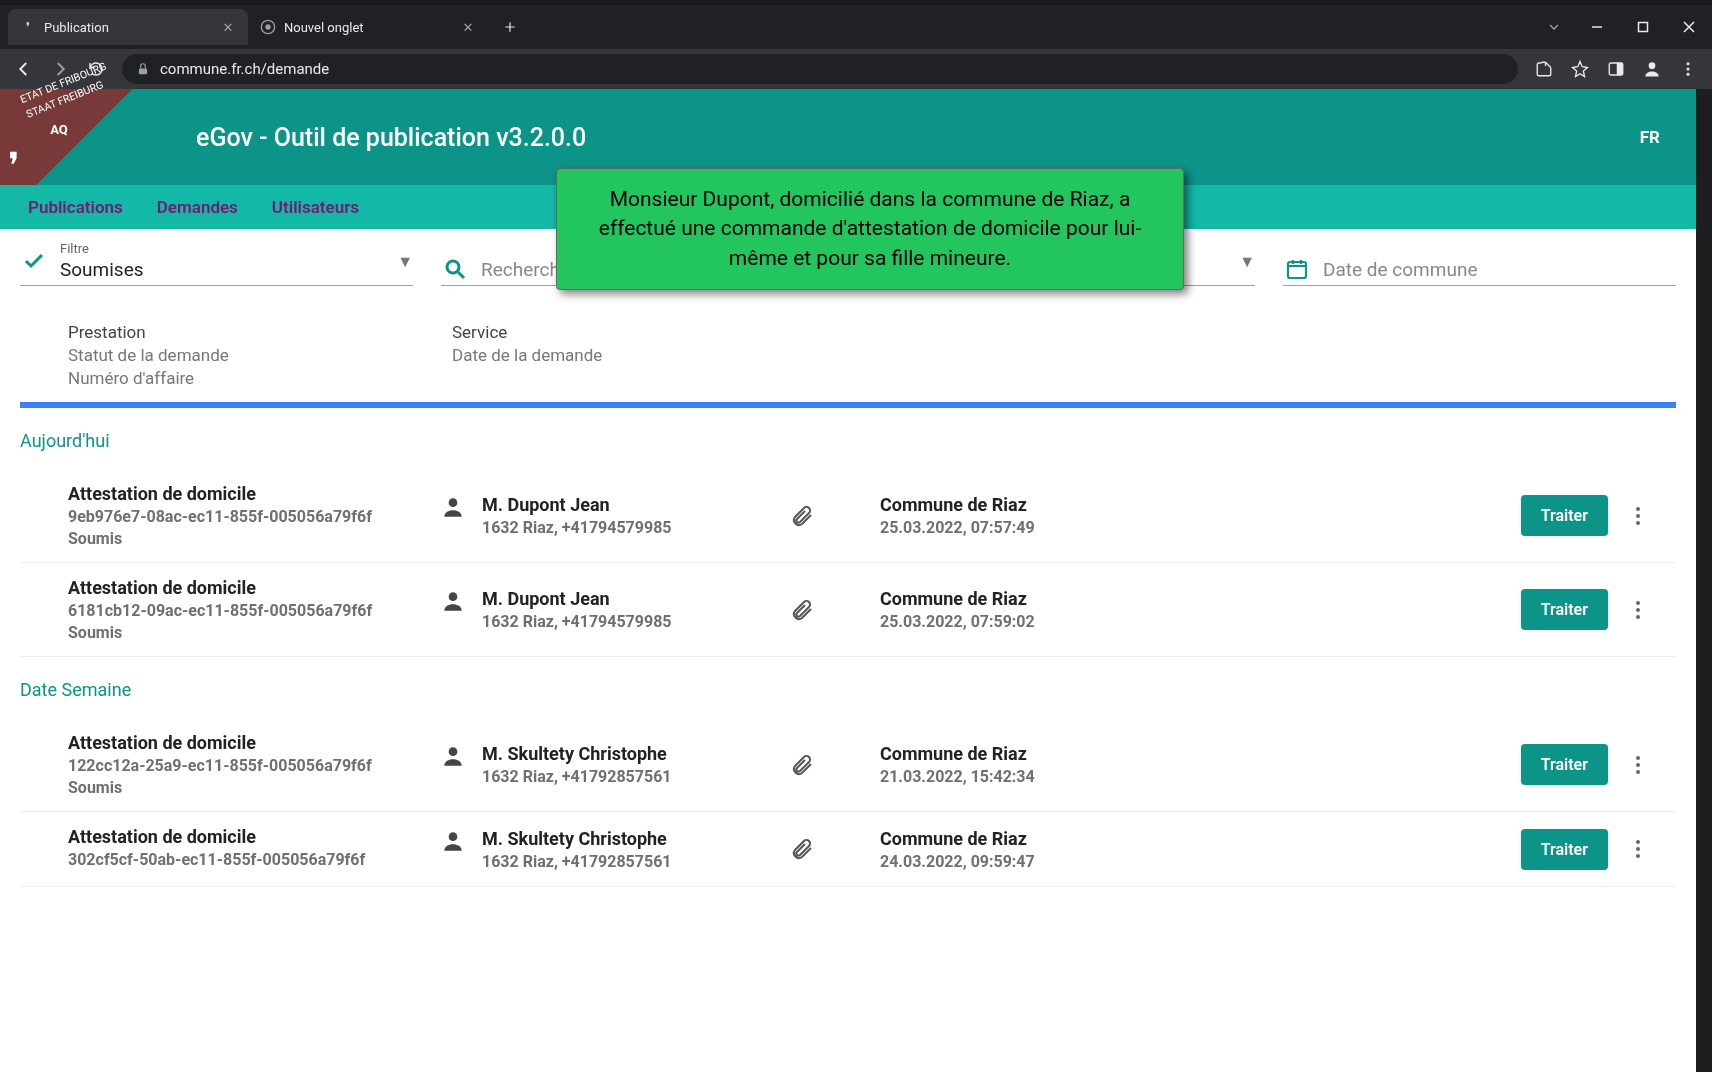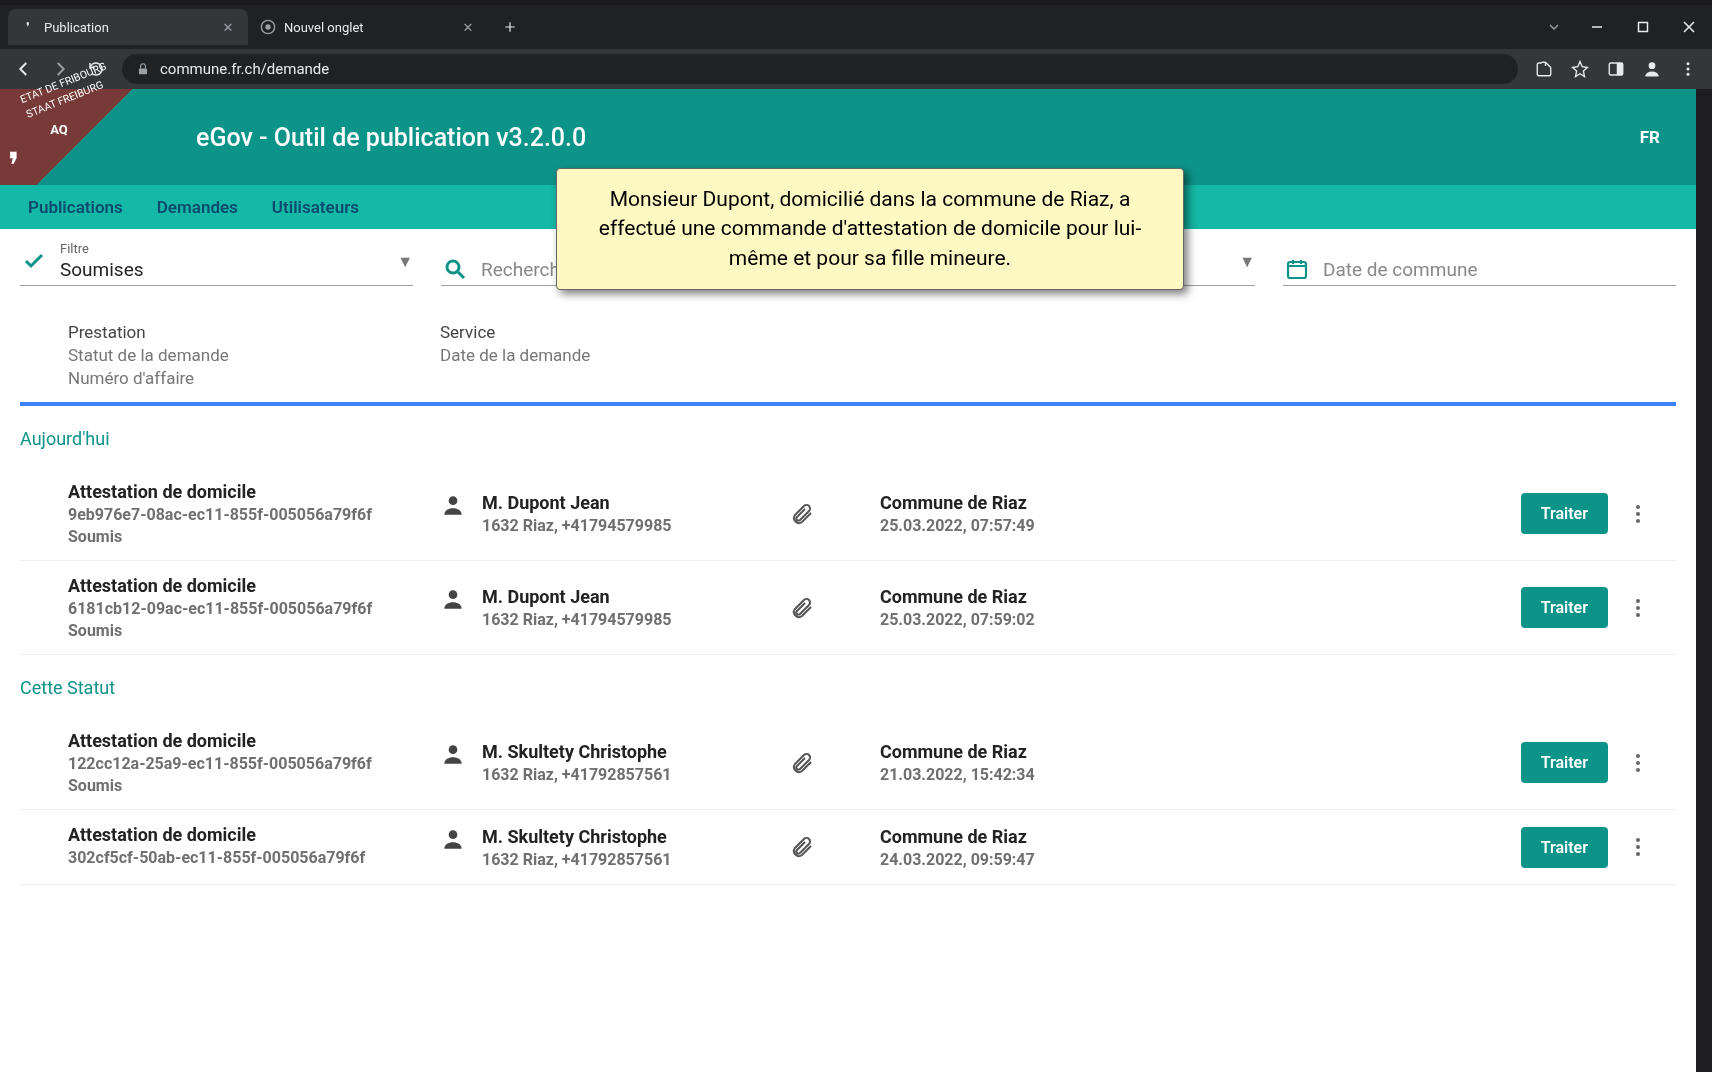--- a/index.html
+++ b/index.html
@@ -31,39 +31,39 @@
 .app { position: absolute; top: 89px; left: 0; right: 16px; bottom: 0; background: #ffffff; }
 .app-header { height: 96px; background: #0d9488; color: #fff; display: flex; align-items: center; padding: 0 24px; position: relative; }
 .ribbon { position: absolute; left: 0; top: 0; width: 180px; height: 96px; pointer-events: none; }
 .ribbon::before { content: ""; position: absolute; inset: 0; background: linear-gradient(135deg, #8a2a2a 0%, #8a2a2a 48%, transparent 48%); opacity: 0.85; }
 .ribbon-text { position: absolute; top: 4px; left: 18px; transform: rotate(-22deg); transform-origin: left top; font-size: 10.5px; line-height: 1.5; color: #fff; }
 .logo-quote { position: absolute; left: 8px; top: 56px; font-size: 36px; color: #fff; font-family: serif; }
 .bubble-A { position: absolute; left: 44px; top: 25px; width: 30px; height: 30px; background: rgba(255,255,255,0.0); color: #fff; font-weight: 700; display: flex; align-items: center; justify-content: center; font-size: 13px; }
 .app-title { position: absolute; left: 196px; font-size: 25px; font-weight: 500; }
 .lang { position: absolute; right: 36px; font-size: 17px; font-weight: 700; cursor: pointer; }
 
-.app-nav { height: 44px; background: #14b8a6; display: flex; align-items: center; padding: 0 28px; gap: 34px; color: #0c4a6e; font-size: 17px; font-weight: 600; }
+.app-nav { height: 44px; background: #14b8a6; display: flex; align-items: center; padding: 0 28px; gap: 34px; color: #701a75; font-size: 17px; font-weight: 600; }
 .nav-item { cursor: pointer; }
 .user-chip { position: absolute; right: 0; top: 96px; height: 44px; background: #22c55e; color: #fff; display: flex; align-items: center; padding: 0 22px; font-size: 17px; font-weight: 600; cursor: pointer; }
 
-.callout { position: absolute; left: 556px; top: 79px; width: 628px; background: #fef9c3; border: 1px solid #666; border-radius: 4px; box-shadow: 4px 4px 8px rgba(0,0,0,0.5); padding: 16px 24px; font-size: 21px; text-align: center; line-height: 1.4; z-index: 10; }
+.callout { position: absolute; left: 556px; top: 79px; width: 628px; background: #22c55e; border: 1px solid #666; border-radius: 4px; box-shadow: 4px 4px 8px rgba(0,0,0,0.5); padding: 16px 24px; font-size: 21px; text-align: center; line-height: 1.4; z-index: 10; }
 
 .page { padding: 12px 20px 0 20px; }
 .page-title { color: #0d9488; font-size: 30px; font-weight: 400; margin: 6px 0 28px 0; }
 
 .filters { display: flex; gap: 28px; align-items: flex-end; margin-bottom: 26px; }
 .filter { flex: 1; display: flex; align-items: center; gap: 12px; border-bottom: 1px solid #9e9e9e; padding-bottom: 4px; position: relative; }
 .filter .lead-icon { color: #0d9488; width: 28px; display: inline-flex; justify-content: center; }
 .filter-body { flex: 1; }
 .filter-label { font-size: 13px; color: #666; }
 .filter-value { font-size: 19px; color: #222; margin-top: 2px; }
 .filter-placeholder { font-size: 19px; color: #888; margin-top: 2px; }
 .dropdown-caret { color: #777; }
 
-.columns-header { display: flex; padding: 10px 0 14px 0; border-bottom: 4px solid #3b82f6; font-size: 17px; color: #444; }
+.columns-header { display: flex; padding: 10px 0 14px 0; border-bottom: 6px solid #3b82f6; font-size: 17px; color: #444; gap: 12px; }
 .col-a { flex: 0 0 420px; padding-left: 48px; }
 .col-b { flex: 0 0 420px; }
 .col-c { flex: 0 0 360px; }
 .col-sub { color: #777; margin-top: 3px; }
 
 .group-label { color: #0d9488; font-size: 18px; margin: 22px 0 18px 0; }
 
 .req-row { display: flex; align-items: center; padding: 14px 0; border-bottom: 1px solid #eee; }
 .rc-a { flex: 0 0 420px; padding-left: 48px; }
 .rc-b { flex: 0 0 350px; display: flex; align-items: flex-start; gap: 16px; }
@@ -349,21 +349,21 @@
       <button class="btn-traiter">Traiter</button>
       <span class="kebab">
               <span></span>
               <span></span>
               <span></span>
             </span>
     </div>
   </div>
 </div>
 
-    <div class="group-label">Cette Statut</div>
+    <div class="group-label">Date Semaine</div>
     <div id="rows-week">
   <div class="req-row">
     <div class="rc-a">
       <div class="strong">Attestation de domicile</div>
       <div class="muted">122cc12a-25a9-ec11-855f-005056a79f6f</div>
       <div class="muted">Soumis</div>
     </div>
     <div class="rc-b">
       <span class="person-icon">
               <svg width="26" height="26" viewBox="0 0 24 24">

